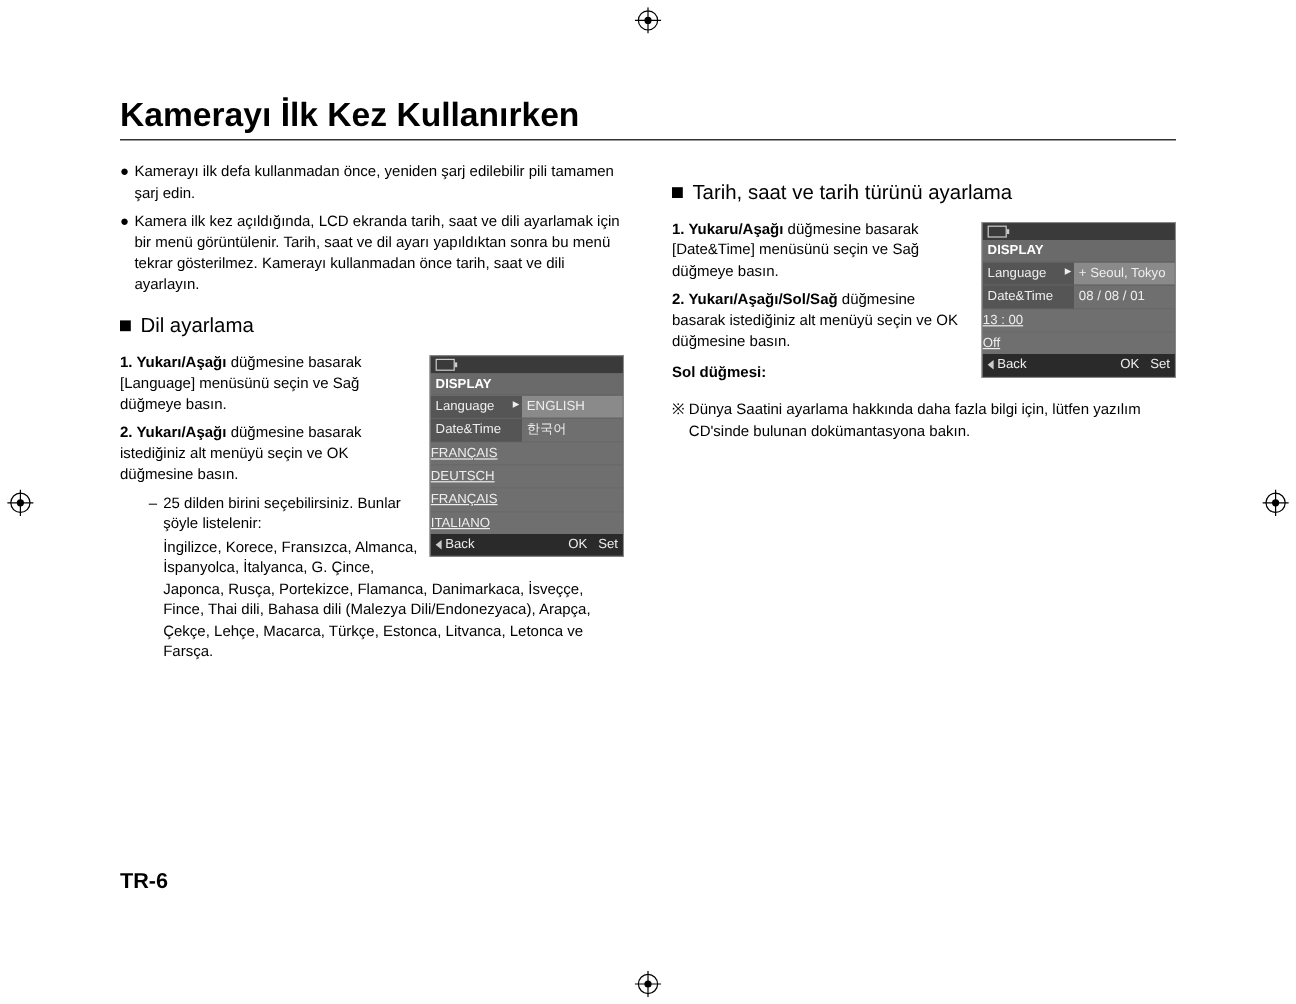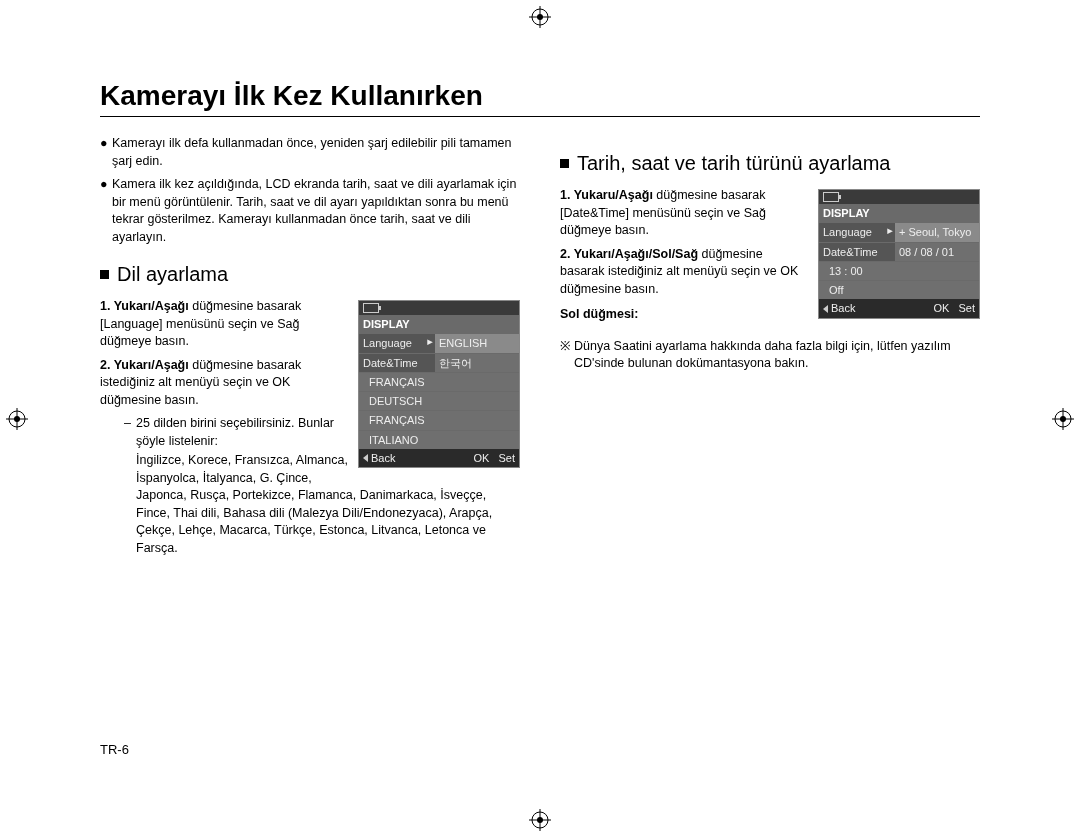--- a/index.html
+++ b/index.html
@@ -47,21 +47,21 @@
     line-height: 1.4;
   }
   .bullet {
     display: flex;
     margin-bottom: 6px;
   }
   .bullet .dot {
     flex: 0 0 12px;
   }
   .subhead {
-    font-size: 20px;
+    font-size: 17px;
     margin: 14px 0 10px 0;
     display: flex;
     align-items: center;
     gap: 8px;
   }
   .subhead .sq {
     width: 9px;
     height: 9px;
     background: #000;
     display: inline-block;
@@ -98,40 +98,41 @@
   .screen .tab {
     background:#6a6a6a; color:#fff; padding:2px 4px; font-weight:bold;
   }
   .screen .row {
     display:flex; border-top:1px solid #6a6a6a;
   }
   .screen .row .k { flex:0 0 58px; padding:2px 4px; background:#555;}
   .screen .row .v { flex:1; padding:2px 4px; background:#6f6f6f; text-align:left;}
   .screen .row .v.sel { background:#8a8a8a; }
   .screen .row .arrow { flex:0 0 10px; text-align:center; background:#555;}
-  .screen .list .li { padding:2px 10px; border-top:1px solid #6a6a6a; background:#6f6f6f;}
+  .screen .list .li { padding:2px 0; border-top:1px solid #6a6a6a; background:#6f6f6f;text-decoration:underline;}
   .screen .footer {
     display:flex; justify-content:space-between; background:#2a2a2a; padding:2px 4px;
   }
   .screen .footer span { display:inline-flex; align-items:center; gap:3px;}
   .screen .tri { display:inline-block; width:0;height:0;border-top:4px solid transparent;border-bottom:4px solid transparent;border-right:5px solid #ccc;}
 
   .defs { margin-top: 8px; }
   .defs .drow { display:flex; margin-bottom:4px; }
   .defs .dk { flex: 0 0 130px; font-weight:bold; }
   .defs .dv { flex:1; }
 
   .note { margin-top: 14px; display:flex; }
   .note .ast { flex:0 0 14px; }
 
   .pagenum {
     position: absolute;
-    bottom: 0;
+    bottom: 12px;
     left: 0;
-    font-size: 13px;
+    font-size: 18px;
+    font-weight: bold;
   }
 
   b { font-weight: normal; }
 </style>
 </head>
 <body>
 
 <div class="reg-mark reg-top">
   <svg viewBox="0 0 22 22">
       <circle cx="11" cy="11" r="8" fill="none" stroke="#000"></circle>

